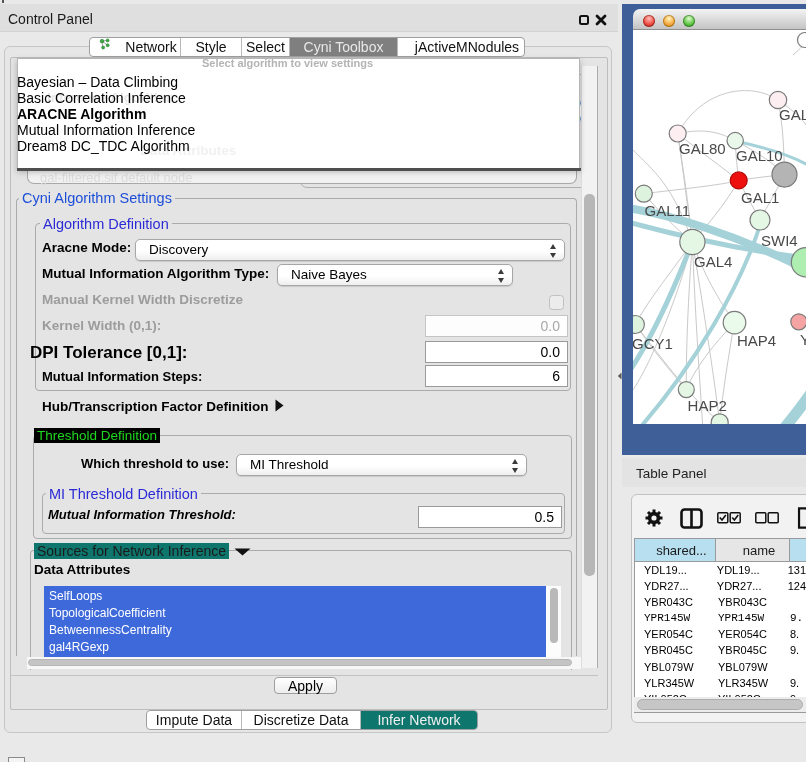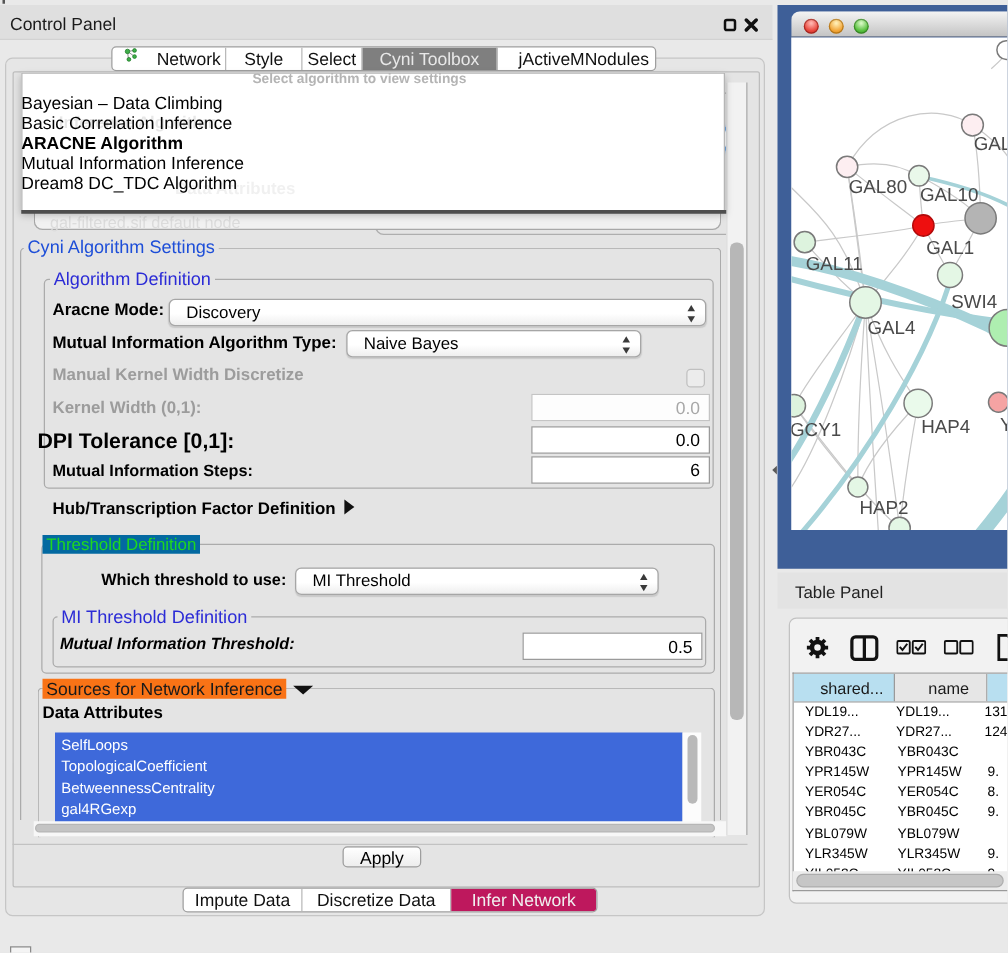--- a/index.html
+++ b/index.html
@@ -83,36 +83,36 @@
 
 <div class="abs b" style="left:42px;top:369px;font-size:13px;">Mutual Information Steps:</div>
 <div class="tfield" style="left:425px;top:365px;width:143px;">6</div>
 
 <div class="abs b" style="left:42px;top:399px;font-size:13.5px;">Hub/Transcription Factor Definition</div>
 <svg class="abs" style="left:274px;top:399px;" width="11" height="13" viewBox="0 0 11 13">
     <path d="M1.5 0.5 L9.5 6.5 L1.5 12.5 Z" fill="#111"></path>
   </svg>
 
 <div class="gbox" style="left:33px;top:435px;width:539px;height:104px;"></div>
-<div class="gtitle" style="left:34px;top:428px;background:#0369a1;color:#1fd81f;font-size:13.5px;">Threshold Definition</div>
+<div class="gtitle" style="left:34px;top:428px;background:#000000;color:#1fd81f;font-size:13.5px;">Threshold Definition</div>
 
 <div class="abs b" style="left:81px;top:456px;font-size:13px;">Which threshold to use:</div>
 <div class="combo" style="left:236px;top:454px;width:291px;">MI Threshold<svg class="arr" viewBox="0 0 8 16">
       <path d="M4 1 L7 6 L1 6 Z" fill="#3a3a3a"></path>
       <path d="M4 15 L7 10 L1 10 Z" fill="#3a3a3a"></path>
     </svg></div>
 
 <div class="gbox" style="left:42px;top:493px;width:523px;height:41px;"></div>
 <div class="gtitle" style="left:46px;top:486px;background:#e4e4e4;color:#2b2bd6;">MI Threshold Definition</div>
 
 <div class="abs b" style="left:48px;top:507px;font-size:13px;font-style:italic;">Mutual Information Threshold:</div>
 <div class="tfield" style="left:418px;top:506px;width:144px;">0.5</div>
 
 <div class="gbox" style="left:30px;top:550px;width:542px;height:120px;border-bottom:none;border-radius:4px 4px 0 0;"></div>
-<div class="gtitle" style="left:34px;top:543px;background:#f97316;color:#1a1a1a;font-size:14px;">Sources for Network Inference</div>
+<div class="gtitle" style="left:34px;top:543px;background:#0f766e;color:#1a1a1a;font-size:14px;">Sources for Network Inference</div>
 <svg class="abs" style="left:234px;top:548px;" width="17" height="8" viewBox="0 0 17 8">
     <path d="M0.5 0.5 L16.5 0.5 L8.5 7.5 Z" fill="#111"></path>
   </svg>
 
 <div class="abs b" style="left:34px;top:562px;font-size:13.5px;">Data Attributes</div>
 
 <div class="abs" style="left:44px;top:586px;width:502px;height:72px;background:#3e69da;color:#fff;font-size:12px;line-height:17.1px;padding-left:5px;padding-top:2px;overflow:hidden;">
   <div>SelfLoops</div>
   <div>TopologicalCoefficient</div>
   <div>BetweennessCentrality</div>
@@ -142,21 +142,21 @@
   <div style="padding-left:1px;">Dream8 DC_TDC Algorithm</div>
 </div>
 
 <div class="abs" style="left:17px;top:168px;width:564px;height:2.5px;background:#4e4e4e;"></div>
 
 <div class="abs" style="left:274px;top:677px;width:63px;height:17px;background:linear-gradient(#fff,#ededed);border:1px solid #9e9e9e;border-radius:4px;text-align:center;font-size:14px;line-height:16px;color:#000;">Apply</div>
 
 <div class="abs" style="left:146px;top:710px;width:332px;height:20px;background:#fff;border:1px solid #9f9f9f;border-radius:4px;overflow:hidden;display:flex;font-size:14px;color:#111;">
   <div style="width:95px;border-right:1px solid #b9b9b9;display:flex;align-items:center;justify-content:center;">Impute Data</div>
   <div style="width:119px;border-right:1px solid #b9b9b9;display:flex;align-items:center;justify-content:center;">Discretize Data</div>
-  <div style="flex:1;display:flex;align-items:center;justify-content:center;background:#be185d;color:#f0f0f0;">Infer Network</div>
+  <div style="flex:1;display:flex;align-items:center;justify-content:center;background:#0f766e;color:#f0f0f0;">Infer Network</div>
 </div>
 
 <div class="abs" style="left:8px;top:757px;width:17px;height:14px;border:1px solid #8a8a8a;background:#f4f4f4;"></div>
 
 <svg class="abs" style="left:617px;top:372px;" width="5" height="8" viewBox="0 0 5 8">
     <path d="M4.5 0.5 L0.8 4 L4.5 7.5" fill="#5a5a5a"></path>
   </svg>
 
 <div class="abs" style="left:622px;top:4px;width:184px;height:451px;background:#3e5f98;"></div>
 <div class="abs" style="left:633px;top:9px;width:173px;height:21px;background:linear-gradient(#f4f4f4,#dedede 45%,#c4c4c4);border-radius:7px 0 0 0;border-bottom:1px solid #8f8f8f;"></div>
@@ -284,21 +284,21 @@
     <div style="display:flex;">
         <div style="width:75px;padding-left:9px;">YDR27...</div>
         <div style="width:76px;padding-left:8px;">YDR27...</div>
         <div style="flex:1;padding-left:4px;white-space:nowrap;">124</div>
       </div>
     <div style="display:flex;">
         <div style="width:75px;padding-left:9px;">YBR043C</div>
         <div style="width:76px;padding-left:8px;">YBR043C</div>
         <div style="flex:1;padding-left:4px;"></div>
       </div>
-    <div style="display:flex;">
+    <div style="display:flex;font-family:Liberation Mono, monospace;">
         <div style="width:75px;padding-left:9px;">YPR145W</div>
         <div style="width:76px;padding-left:8px;">YPR145W</div>
         <div style="flex:1;padding-left:4px;">9.</div>
       </div>
     <div style="display:flex;">
         <div style="width:75px;padding-left:9px;">YER054C</div>
         <div style="width:76px;padding-left:8px;">YER054C</div>
         <div style="flex:1;padding-left:4px;">8.</div>
       </div>
     <div style="display:flex;">

